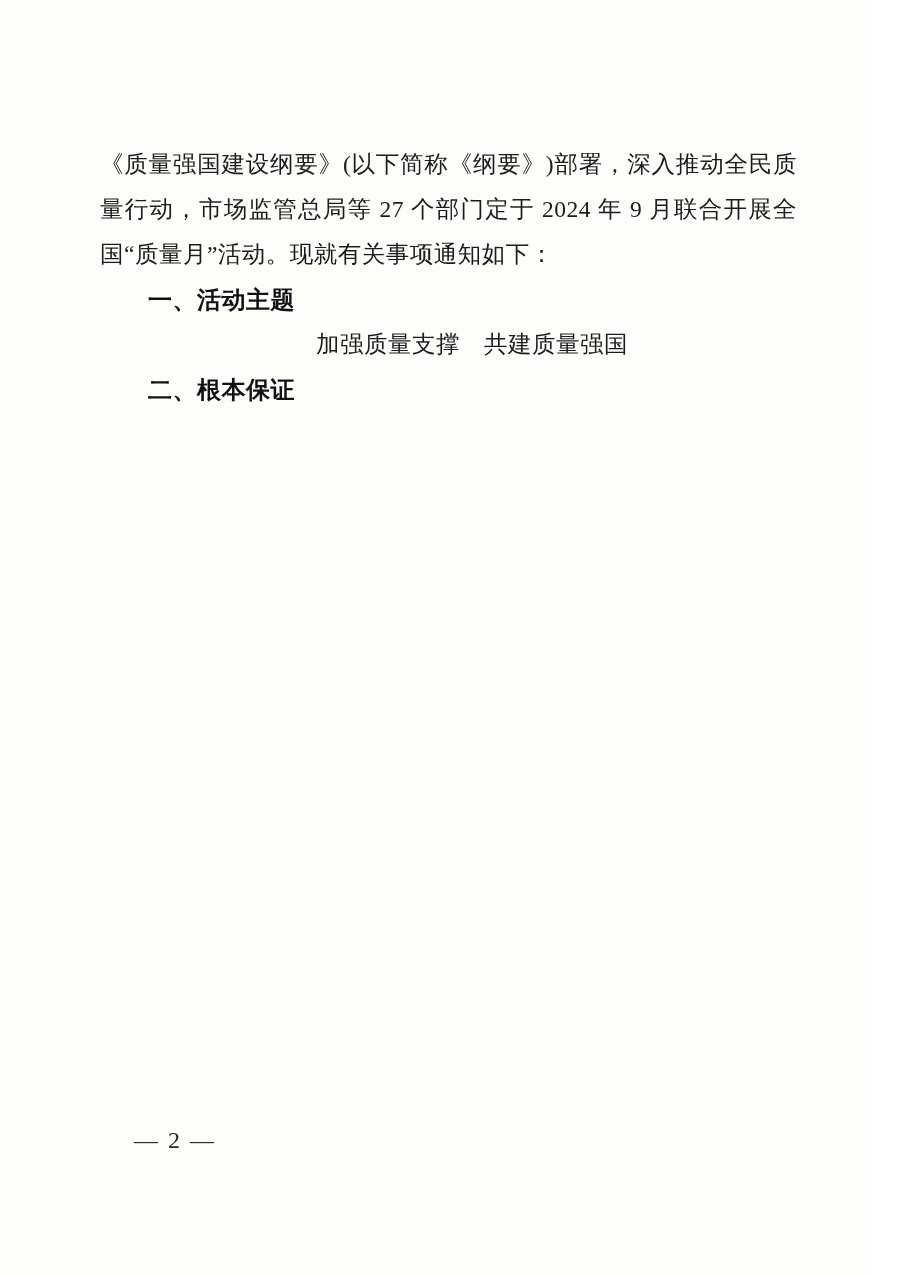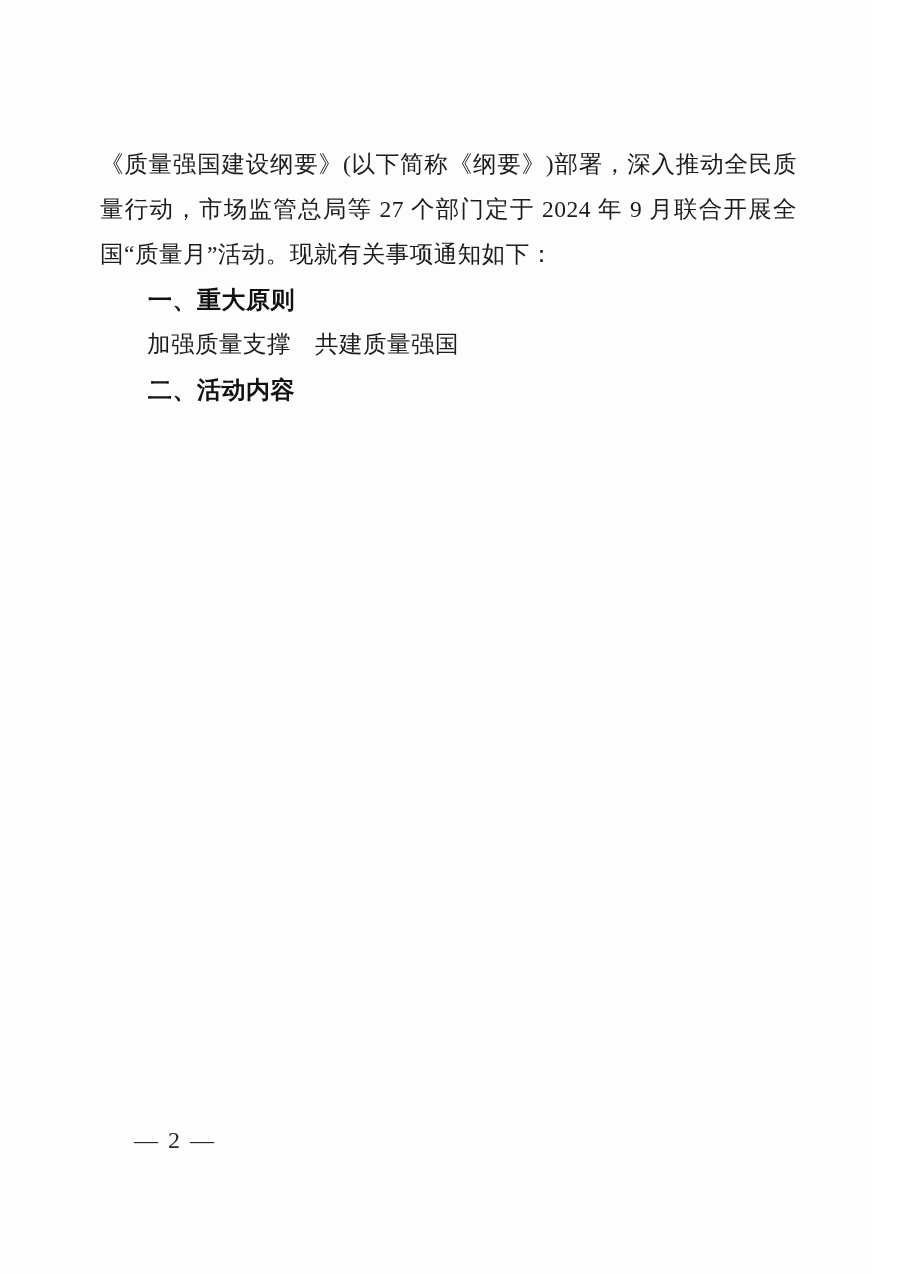--- a/index.html
+++ b/index.html
@@ -38,36 +38,37 @@
   .sec-heading {
     font-family: "Liberation Sans", sans-serif;
     font-weight: 700;
     font-size: 24px;
     text-indent: 2em;
     color: #111111;
   }
   .theme-line {
     font-family: "Liberation Serif", serif;
     text-indent: 2em;
+    text-align: center;
   }
   .page-number {
     position: absolute;
     left: 134px;
     top: 1127px;
     font-family: "Liberation Serif", serif;
     font-size: 24px;
     letter-spacing: 2px;
     color: #2a2a2a;
     white-space: nowrap;
   }
 </style>
 </head>
 <body>
 
 <div class="page">
   <div class="content">
     <p class="body-par no-indent">《质量强国建设纲要》(以下简称《纲要》)部署，深入推动全民质量行动，市场监管总局等 27 个部门定于 2024 年 9 月联合开展全国“质量月”活动。现就有关事项通知如下：</p>
-    <p class="sec-heading">一、重大原则</p>
+    <p class="sec-heading">一、活动主题</p>
     <p class="theme-line">加强质量支撑　共建质量强国</p>
-    <p class="sec-heading">二、活动内容</p>
+    <p class="sec-heading">二、根本保证</p>
   </div>
   <div class="page-number">— 2 —</div>
 </div>
 
 </body></html>

